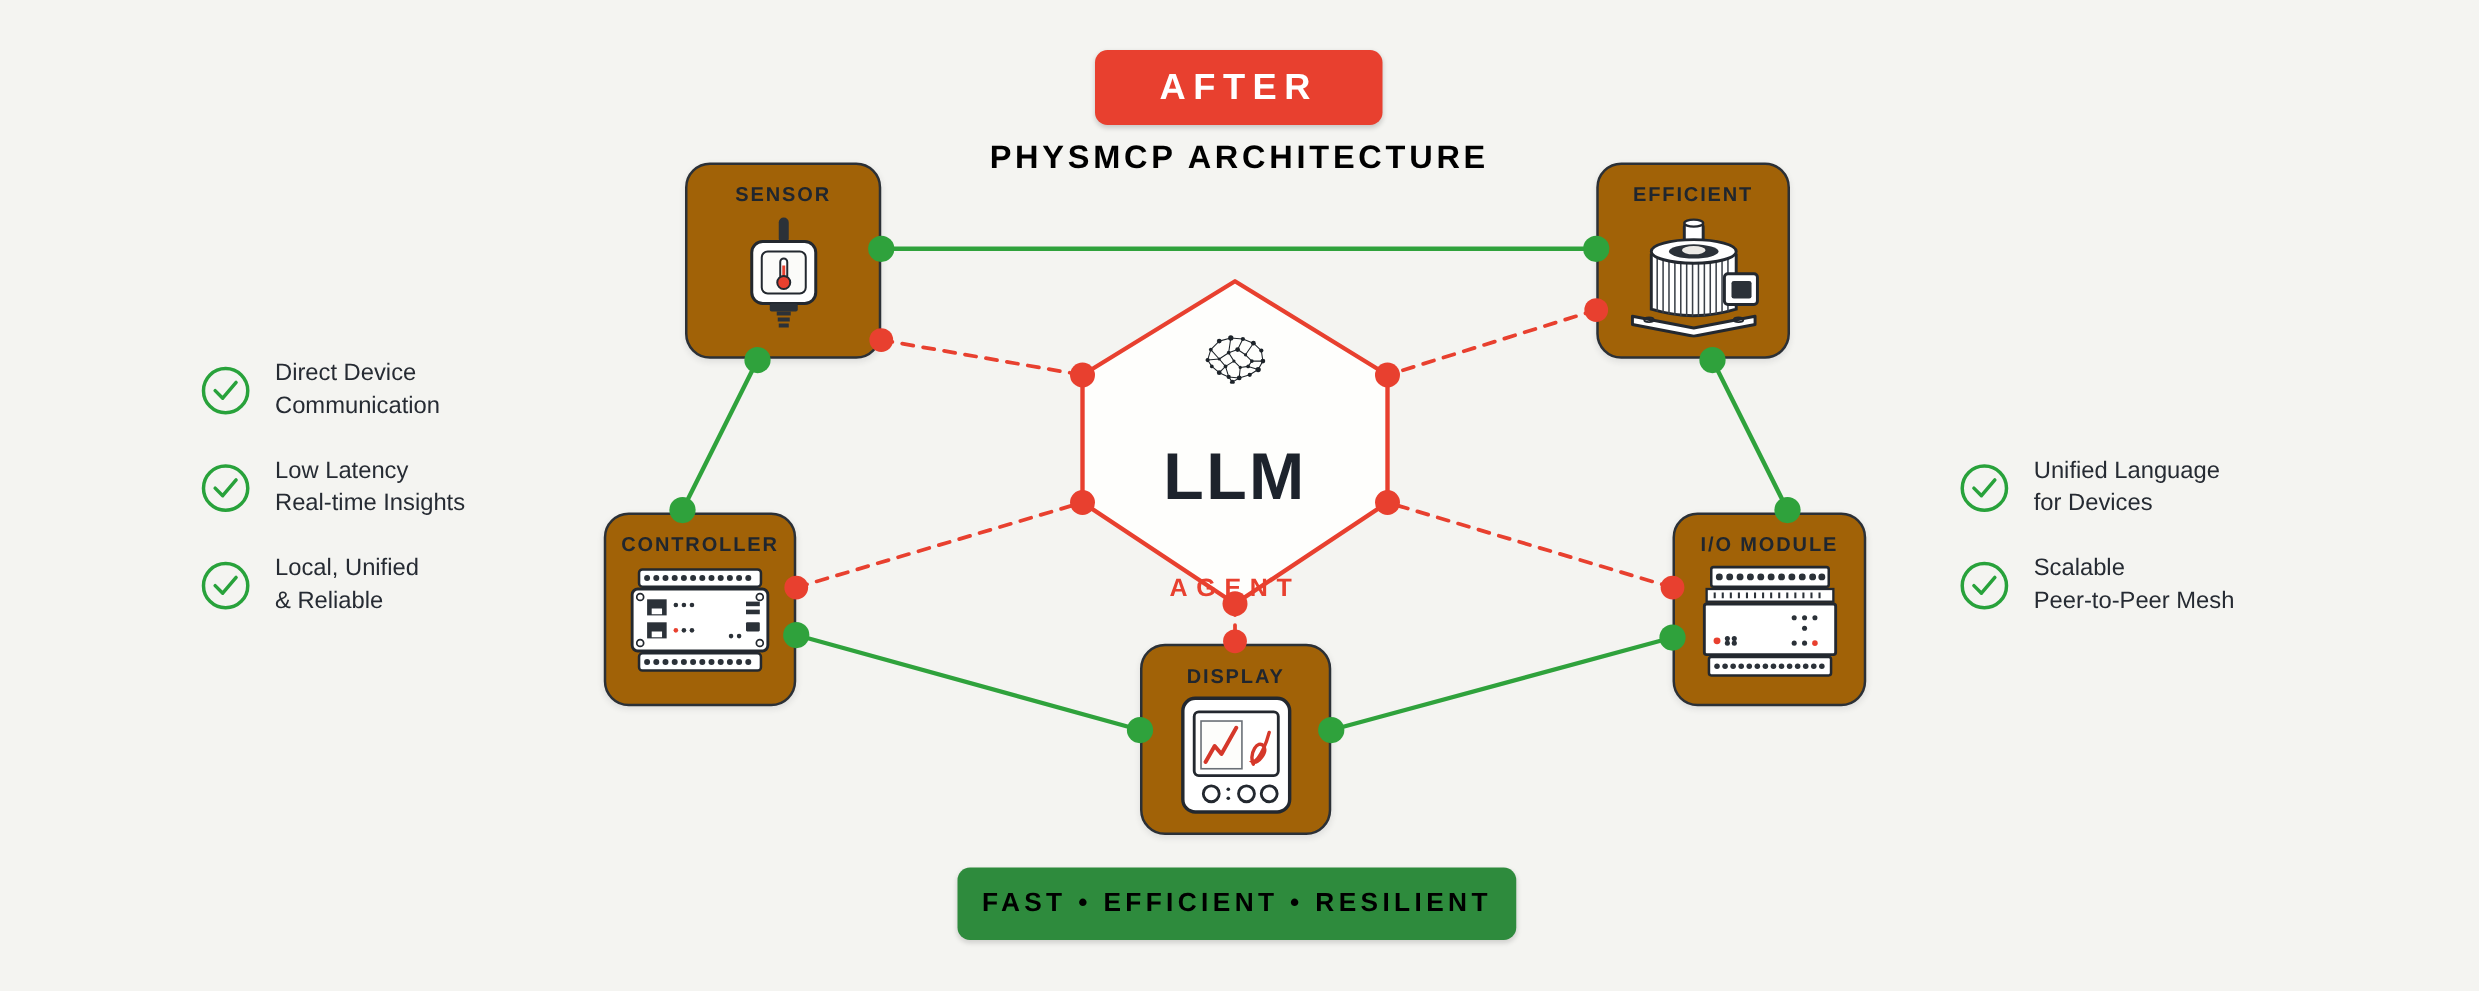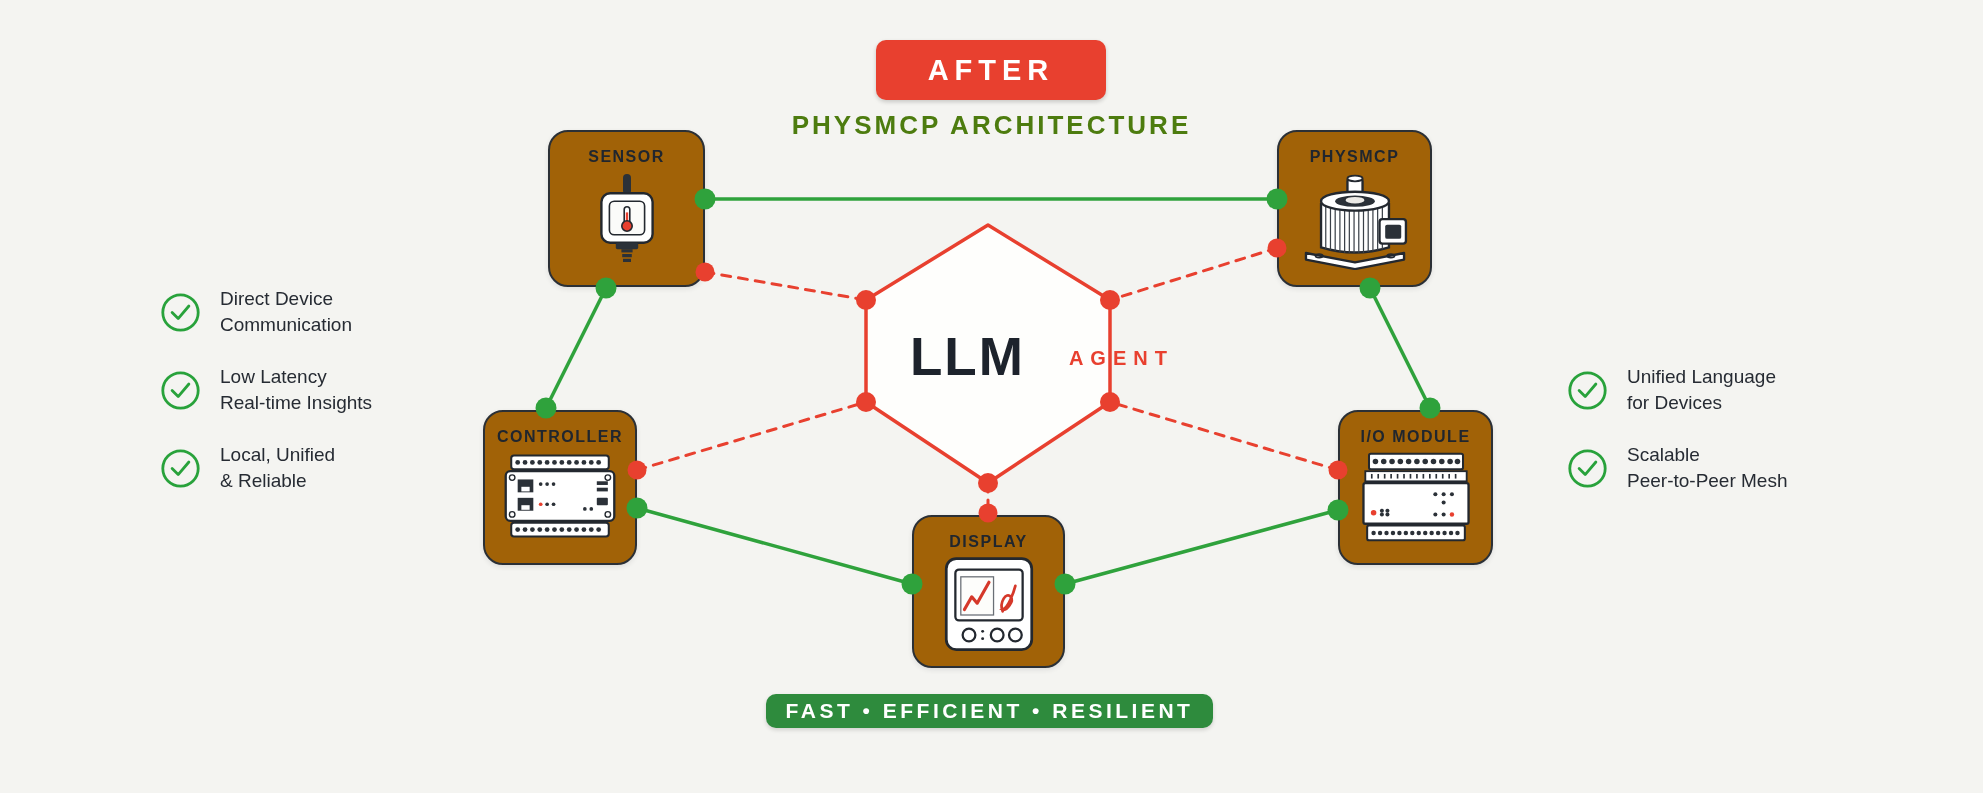--- a/index.html
+++ b/index.html
@@ -24,21 +24,21 @@
   .badge{
     position:absolute;left:876px;top:40px;width:230px;height:60px;
     background:var(--red);border-radius:10px;
     display:flex;align-items:center;justify-content:center;
     color:#ffffff;font-size:29px;font-weight:800;letter-spacing:6px;
     box-shadow:0 2px 4px rgba(0,0,0,.18);
   }
   .page-title{
     position:absolute;left:0;top:110px;width:1983px;
     text-align:center;font-size:26px;font-weight:700;letter-spacing:3px;
-    color:#4d7c0f;
+    color:#000000;
   }
 
   
   svg.overlay{position:absolute;left:0;top:0;z-index:2;pointer-events:none;}
 
   
   .node{
     position:absolute;z-index:1;
     background:#a16207;border:2.5px solid var(--border);border-radius:20px;
     display:flex;flex-direction:column;align-items:center;
@@ -46,38 +46,38 @@
   }
   .node-label{
     margin-top:16px;font-size:16px;font-weight:700;letter-spacing:1.5px;
     color:#20262e;white-space:nowrap;
   }
   .node-icon{margin-top:4px;}
 
   
   .agent-center{
     position:absolute;left:866px;top:225px;width:244px;height:258px;z-index:3;
-    display:flex;flex-direction:row;align-items:center;pointer-events:none;gap:44px;
+    display:flex;flex-direction:column;align-items:center;pointer-events:none;gap:44px;
   }
   .brain{margin-top:42px;}
   .agent-name{font-size:53px;font-weight:800;letter-spacing:2px;color:#1d232c;line-height:1;margin-top:4px;}
   .agent-role{font-size:20px;font-weight:700;letter-spacing:7px;color:var(--red);margin-top:8px;}
 
   
   .benefit{
     position:absolute;display:flex;align-items:center;gap:19px;height:56px;
   }
   .benefit-text{display:flex;flex-direction:column;font-size:19px;line-height:26px;font-weight:500;color:#262b33;white-space:nowrap;}
 
   
   .banner{
-    position:absolute;left:766px;top:694px;width:447px;height:34px;
+    position:absolute;left:766px;top:694px;width:447px;height:58px;
     background:var(--banner-green);border-radius:10px;
     display:flex;align-items:center;justify-content:center;
-    color:#ffffff;font-size:21px;font-weight:700;letter-spacing:3.5px;
+    color:#000000;font-size:21px;font-weight:700;letter-spacing:3.5px;
     box-shadow:0 2px 4px rgba(0,0,0,.15);
     white-space:nowrap;
   }
 </style>
 </head>
 <body>
 
 <div id="canvas">
 
   <div class="badge">AFTER</div>
@@ -211,21 +211,21 @@
       <line x1="50" y1="50" x2="50" y2="61" stroke="#e8402f" stroke-width="3"></line>
       <circle cx="50" cy="67" r="6.5" fill="#e8402f" stroke="#23282f" stroke-width="2"></circle>
       <rect x="36" y="88" width="28" height="8" rx="2" fill="#2b3138"></rect>
       <rect x="43" y="96" width="14" height="4" fill="#2b3138"></rect>
       <rect x="44" y="102" width="12" height="4" fill="#2b3138"></rect>
       <rect x="45" y="108" width="10" height="4" fill="#2b3138"></rect>
     </svg>
   </div>
 
   <div class="node" style="left:1277px;top:130px;width:155px;height:157px;">
-    <div class="node-label">PHYSMCP</div>
+    <div class="node-label">EFFICIENT</div>
     <svg class="node-icon" width="116" height="100" viewBox="0 0 120 106">
       <rect x="52" y="8" width="16" height="18" rx="4" fill="#ffffff" stroke="#23282f" stroke-width="2.5"></rect>
       <ellipse cx="60" cy="9" rx="8" ry="3" fill="#ffffff" stroke="#23282f" stroke-width="2"></ellipse>
       <path d="M24 36 L24 82 Q60 93 96 82 L96 36 Q60 26 24 36 Z" fill="#ffffff" stroke="#23282f" stroke-width="2.5"></path>
       <g stroke="#3a4048" stroke-width="1.3">
         <line x1="29" y1="38" x2="29" y2="84"></line>
           <line x1="34" y1="36" x2="34" y2="85"></line>
         <line x1="39" y1="35" x2="39" y2="86"></line>
           <line x1="44" y1="34" x2="44" y2="87"></line>
         <line x1="49" y1="33" x2="49" y2="88"></line>

